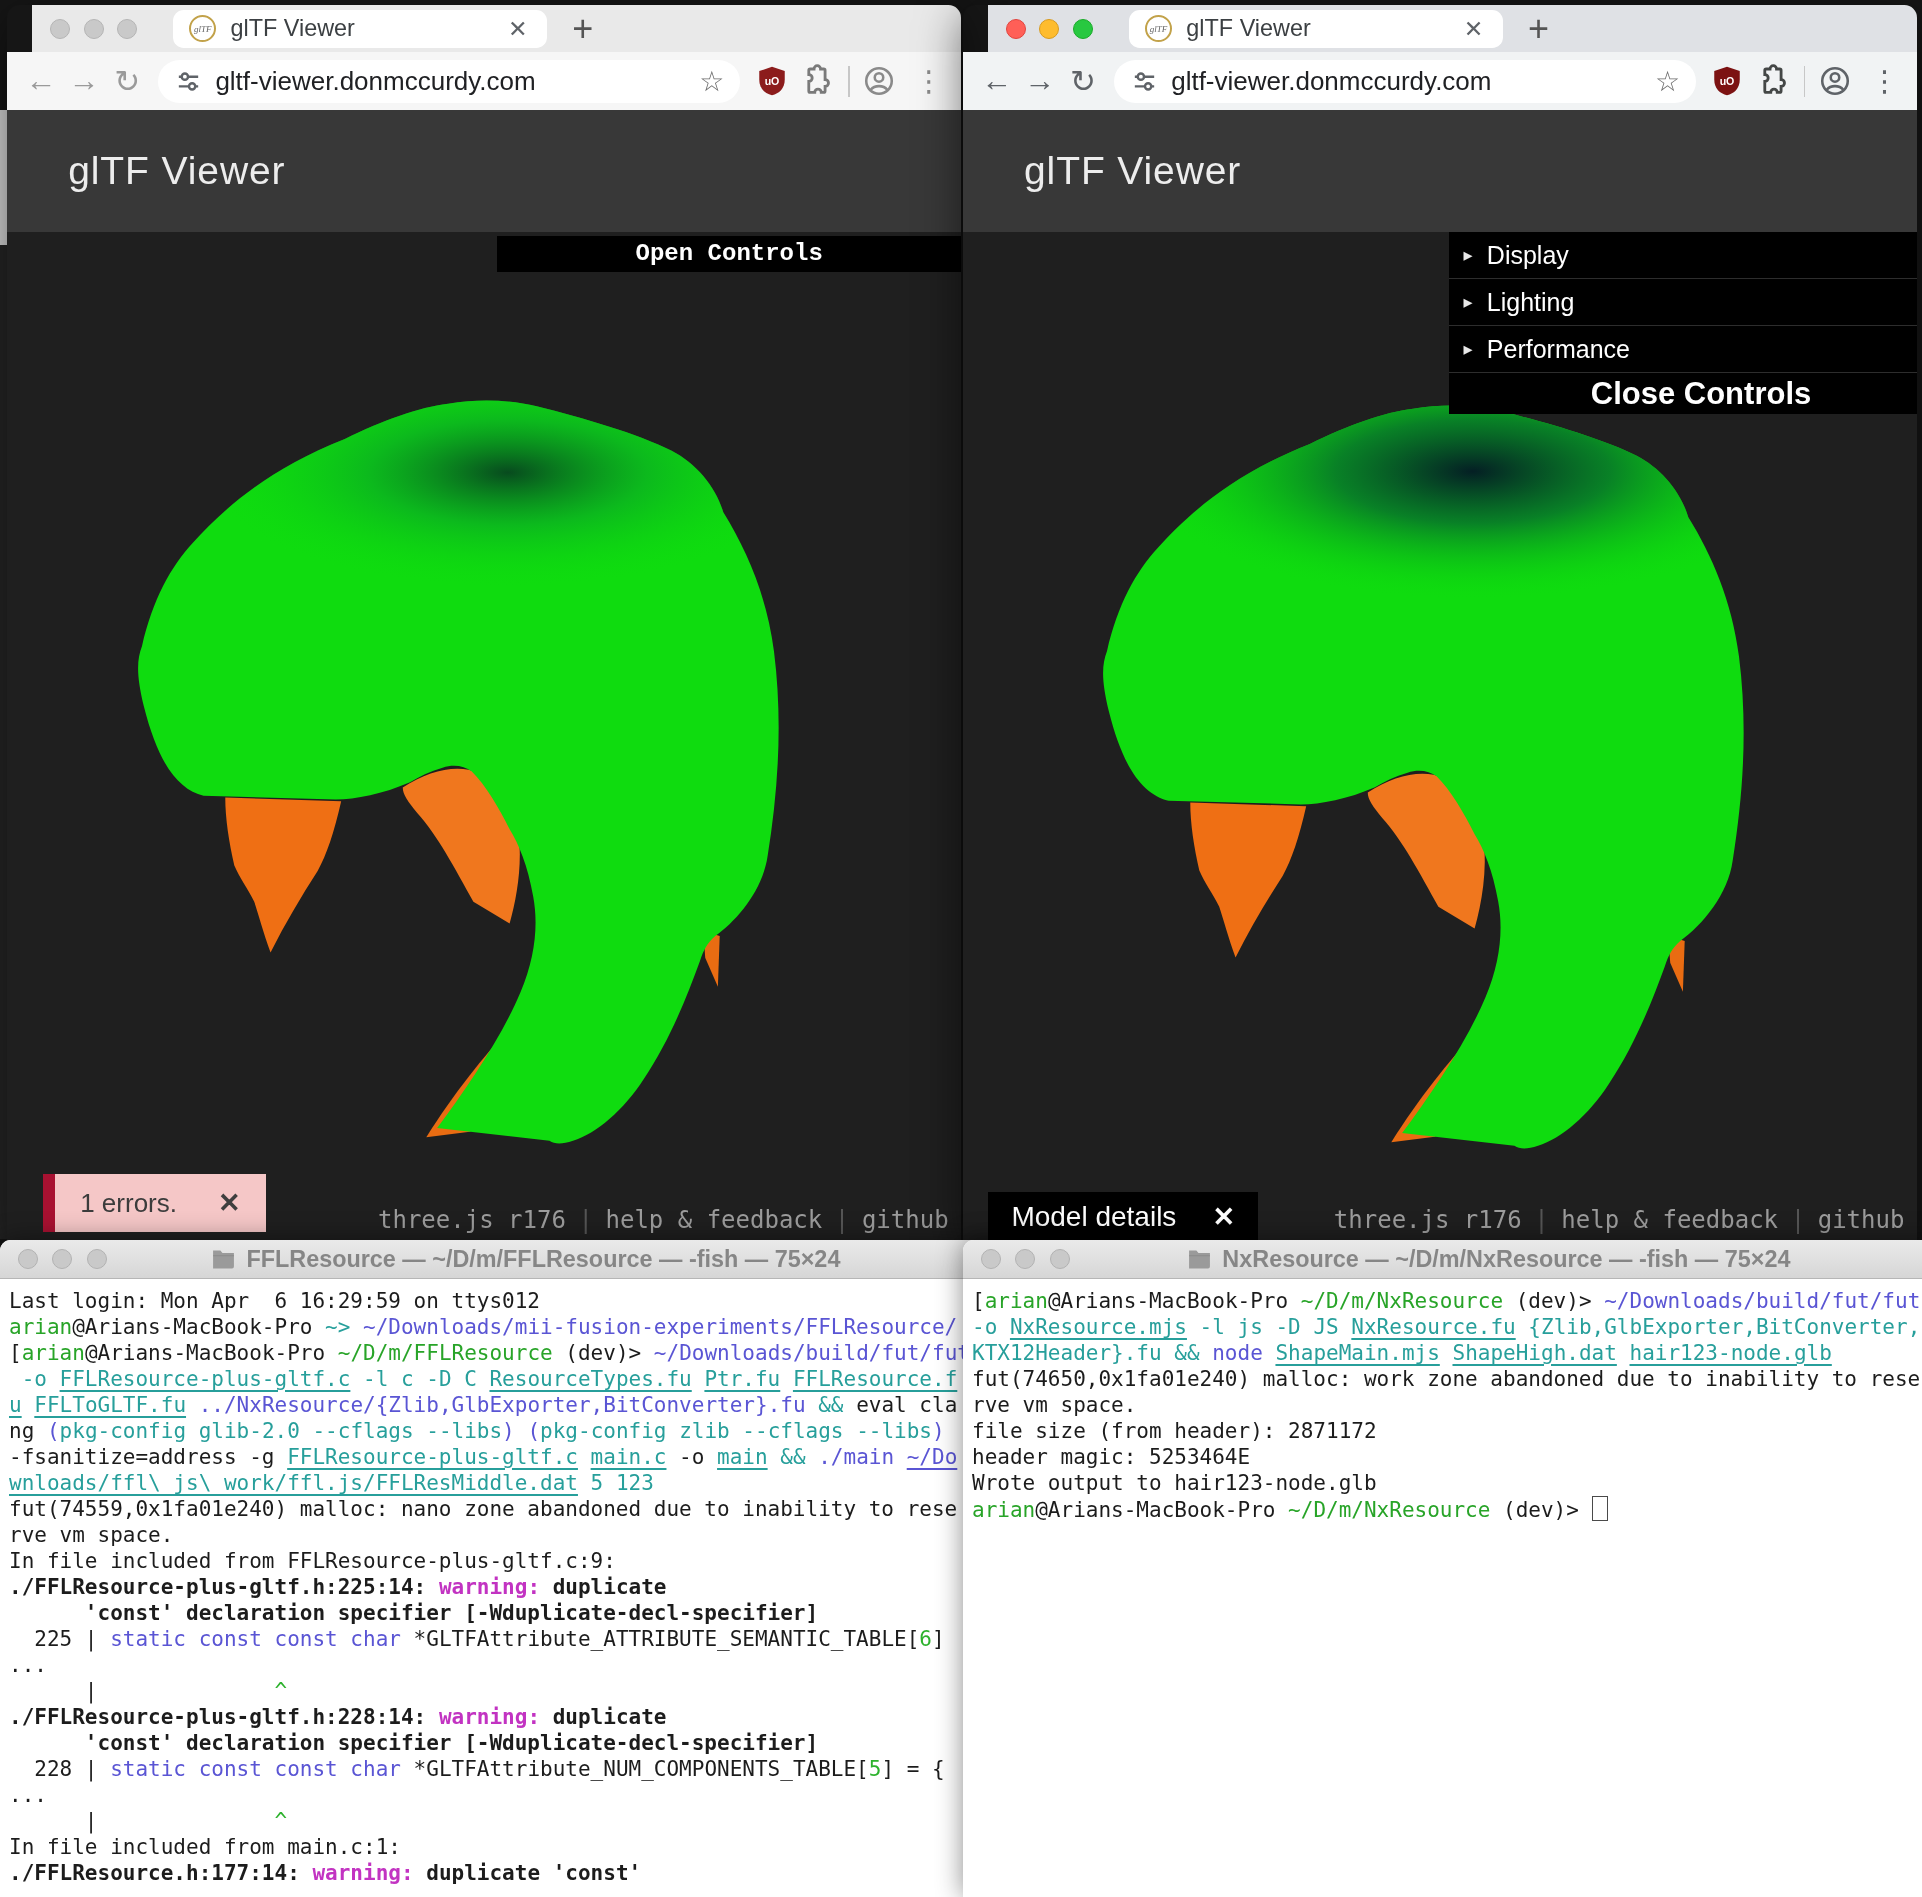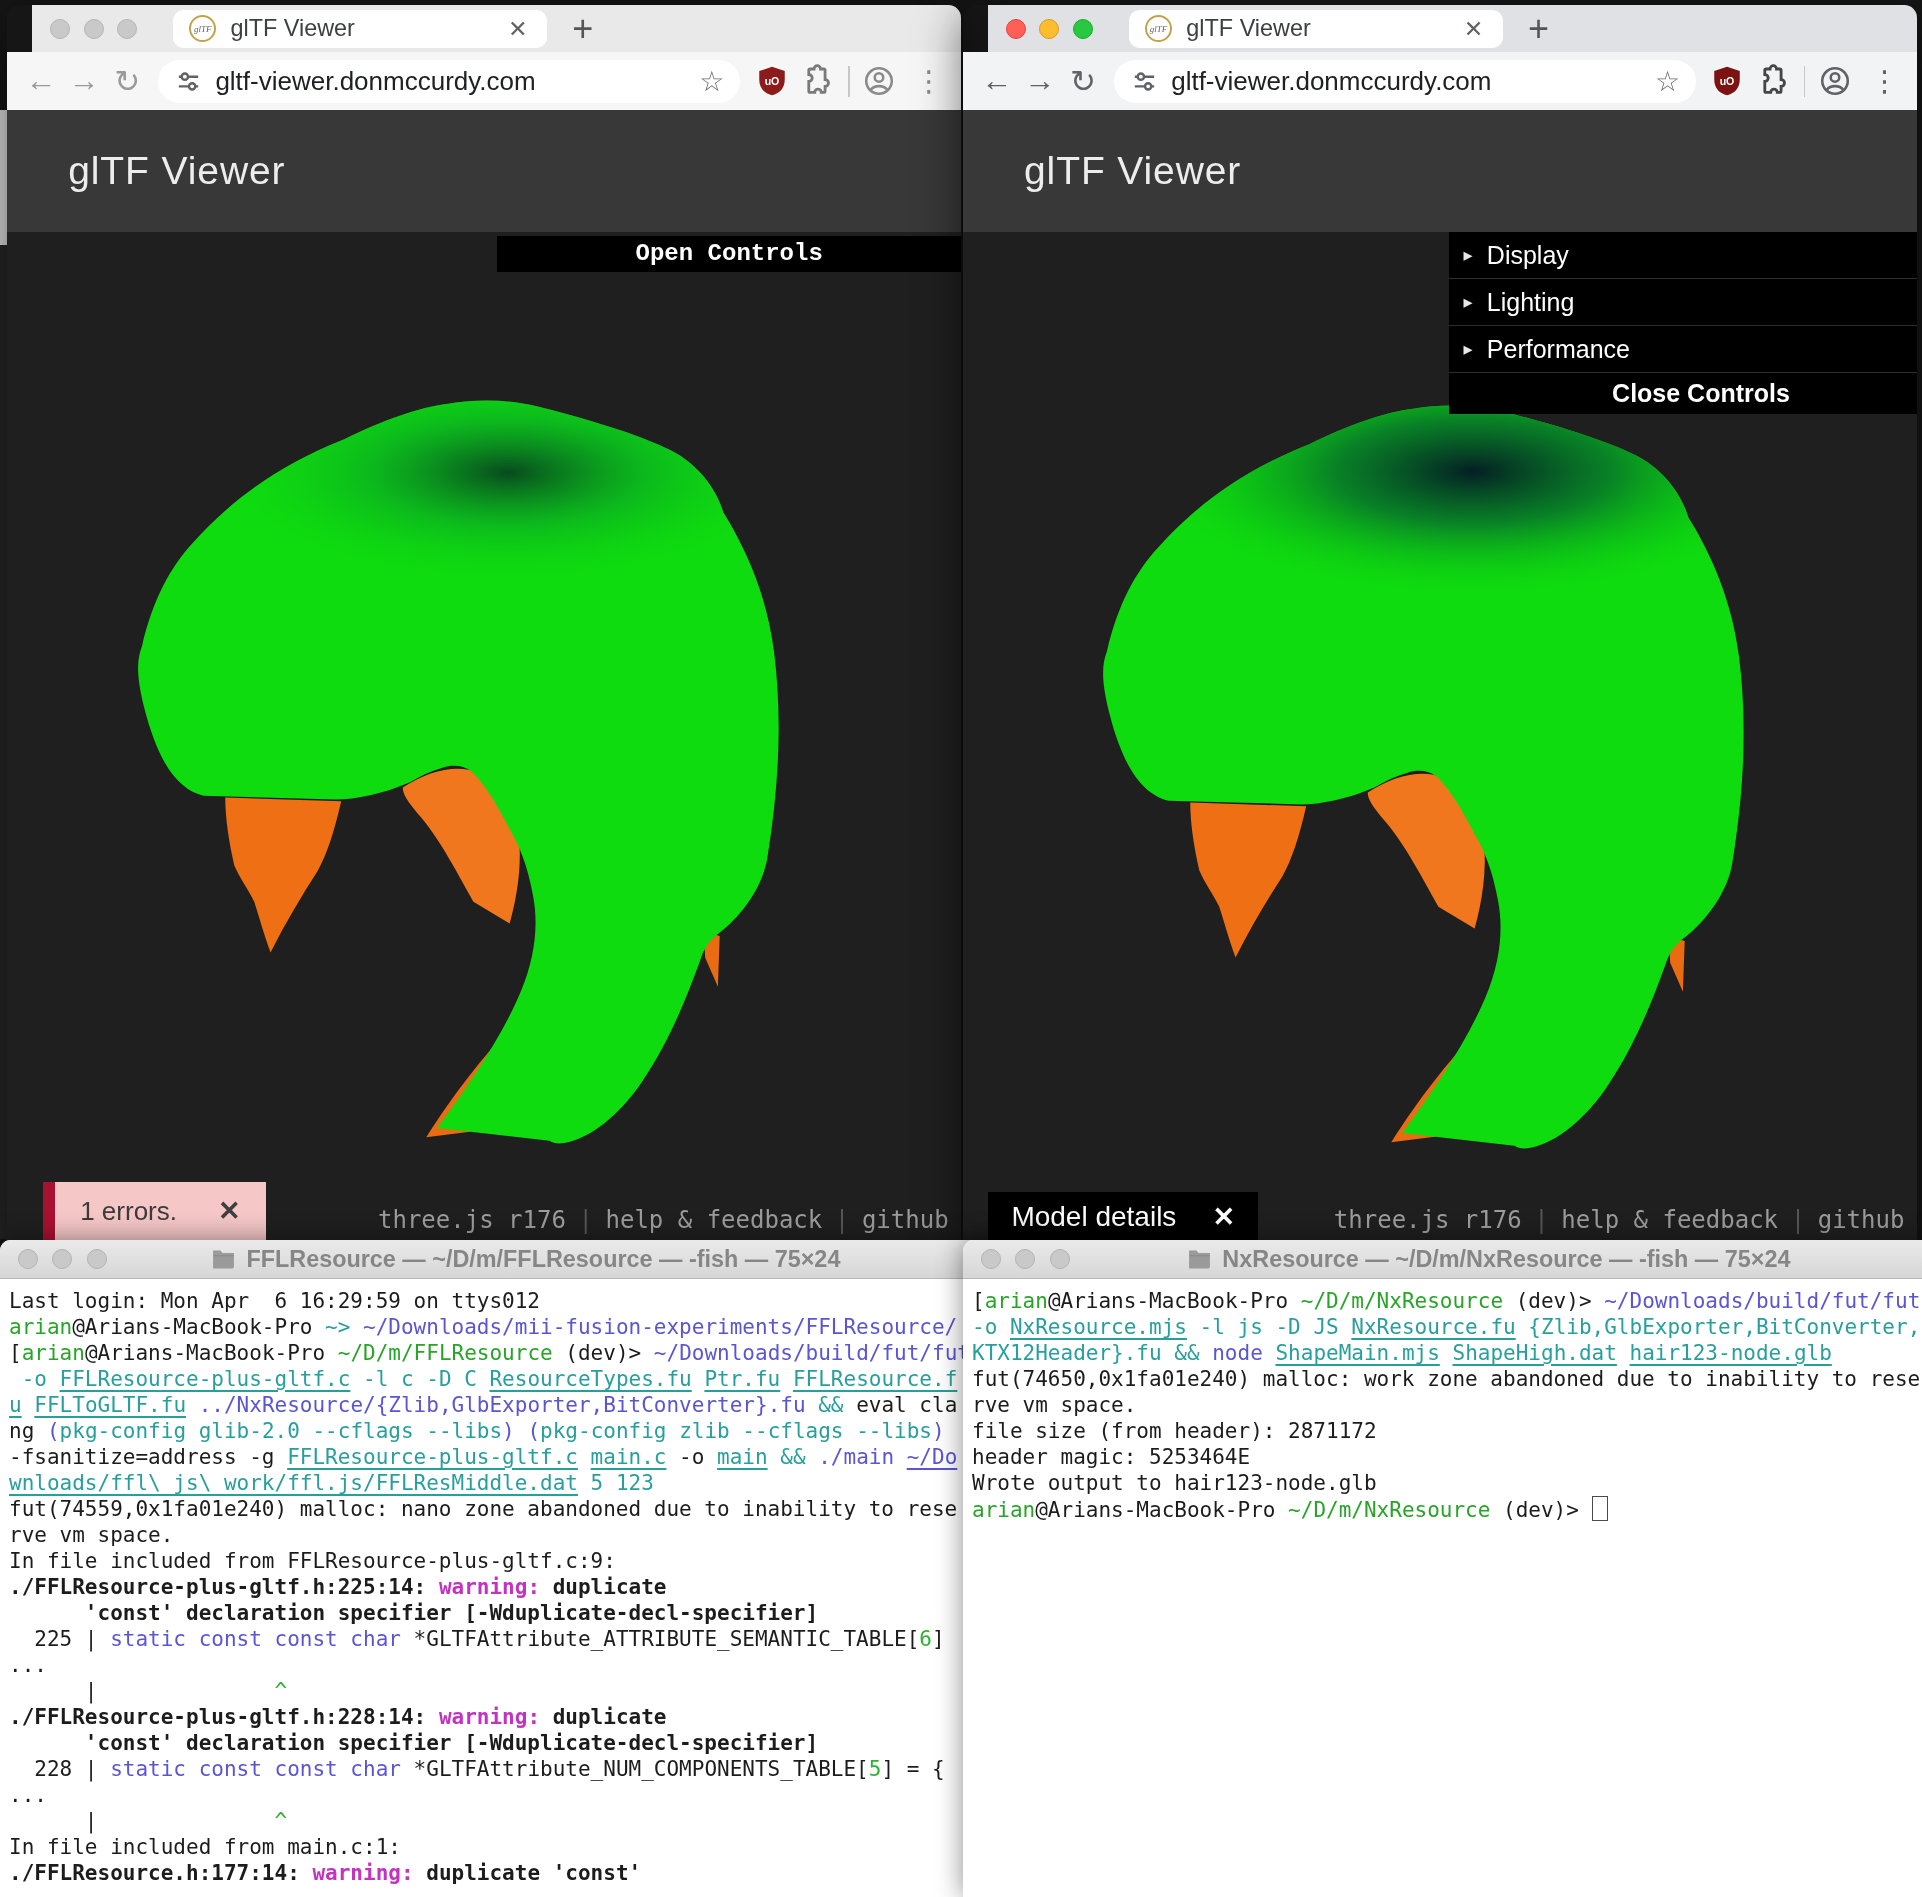--- a/index.html
+++ b/index.html
@@ -50,28 +50,28 @@
   .model{position:absolute;left:77px;top:130px;width:815px;height:815px;}
   .bwin.right .model{left:86px;top:135px;}
 
   .open-controls{position:absolute;top:3.6px;right:0;width:464px;height:36px;background:#000;
       color:#fff;border:none;font-family:Liberation Mono, monospace;font-size:24px;font-weight:600;
       display:flex;align-items:center;justify-content:center;}
   .gui{position:absolute;top:0;right:0;width:468px;background:#000;}
   .gui-row{height:46px;display:flex;align-items:center;gap:14.4px;padding-left:14.4px;
            border-bottom:1.8px solid #2d2d2d;color:#fff;font-size:25px;}
   .gui-arrow{font-size:18px;color:#e8e8e8;}
-  .gui-close{height:41px;display:flex;align-items:center;justify-content:center;color:#fff;font-size:25px;font-weight:600;padding-left:36px;}
+  .gui-close{height:41px;display:flex;align-items:center;justify-content:center;color:#fff;font-size:31px;font-weight:600;padding-left:36px;}
 
   .viewer-footer{position:absolute;right:12.6px;bottom:7.2px;display:flex;align-items:center;
       font-family:"DejaVu Sans Mono",monospace;font-size:24px;color:#9d9d9d;white-space:pre;}
   .viewer-footer .sep{color:#565656;margin:0 12.6px;}
   .viewer-footer a{color:#9d9d9d;text-decoration:none;}
 
-  .error-badge{position:absolute;left:36px;bottom:1px;height:58px;background:#f5c7c7;
+  .error-badge{position:absolute;left:36px;bottom:9px;height:58px;background:#f5c7c7;
       border-left:12.6px solid #a81131;display:flex;align-items:center;padding:0 25px;gap:41px;
       font-size:26px;color:#3c3c3c;}
   .error-x{font-size:27px;font-weight:bold;color:#3f3f3f;}
   .model-details{position:absolute;left:25px;bottom:0;height:49px;background:#000;color:#fff;
       display:flex;align-items:center;padding:0 23.4px;gap:36px;font-size:28px;}
   .md-x{font-size:27px;font-weight:bold;}
 
   
   .twin{position:absolute;top:1240px;width:1051px;height:657px;background:#fff;
         border-radius:10.8px 10.8px 0 0;overflow:hidden;box-shadow:0 0 27px rgba(0,0,0,.45);}

